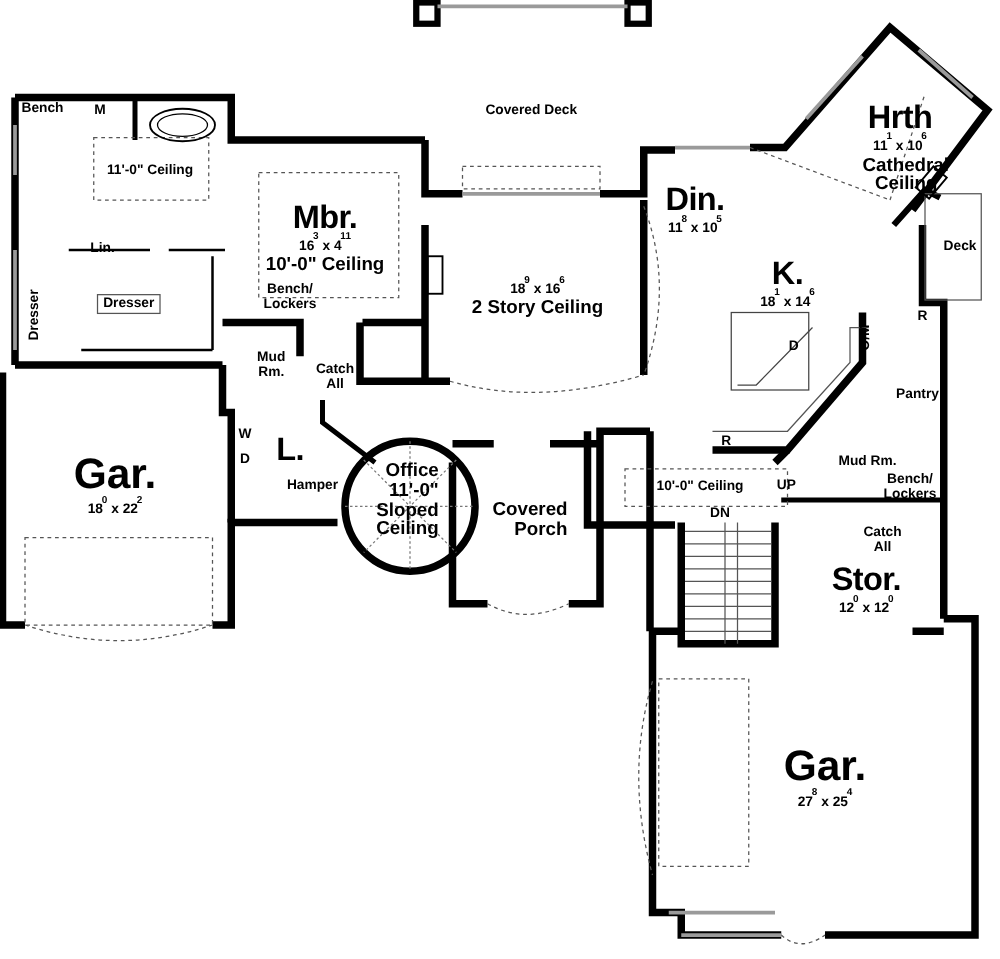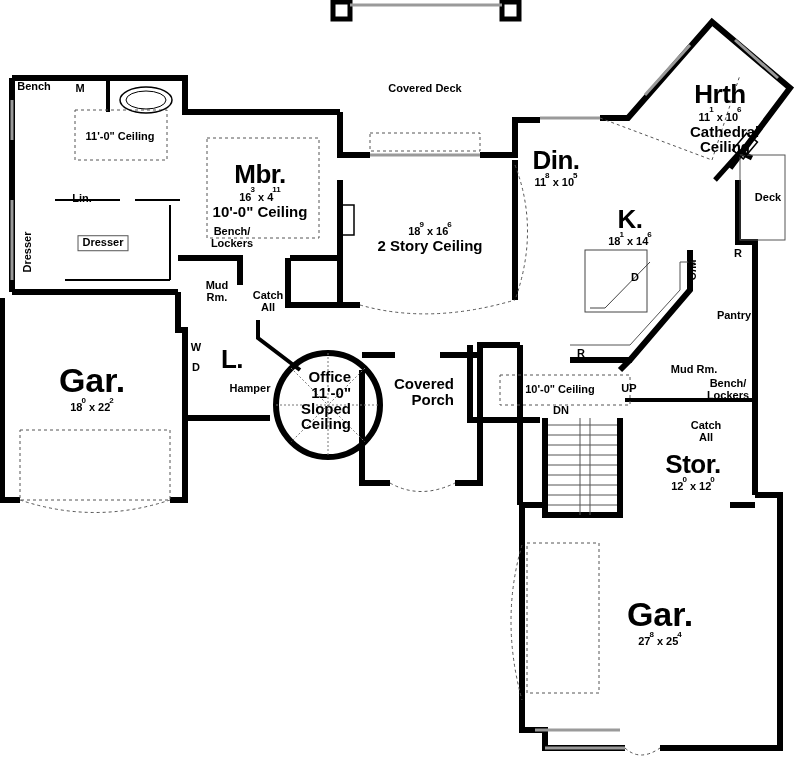--- a/index.html
+++ b/index.html
@@ -189,21 +189,21 @@
 
 <div class="lbl" style="left:232px;top:360px;">
   <span class="big">L.</span>
 </div>
 
 <div class="lbl sm" style="left:311px;top:400px;">
   <span class="note">Office</span>
   <span class="note" style="width:80px;white-space:normal;">11'-0" Sloped Ceiling</span>
 </div>
 
-<div class="lbl sm" style="left:424px;top:392px;">
+<div class="lbl sm" style="left:424px;top:416px;">
   <span class="note" style="width:60px;white-space:normal;">Covered Porch</span>
 </div>
 
 <div class="lbl sm" style="left:560px;top:390px;">
   <span>10'-0" Ceiling</span>
 </div>
 
 <div class="lbl" style="left:693px;top:472px;">
   <span class="big">Stor.</span>
   <span class="dim"><span>12</span><sup>0</sup> x <span>12</span><sup>0</sup></span>
@@ -226,14 +226,14 @@
 <div class="lbl sm" style="left:196px;top:368px;">D</div>
 <div class="lbl sm" style="left:250px;top:389px;">Hamper</div>
 <div class="lbl sm" style="left:635px;top:278px;">D</div>
 <div class="lbl sm vert" style="left:693px;top:270px;">O/M</div>
 <div class="lbl sm" style="left:714px;top:316px;margin-left:20px;">Pantry</div>
 <div class="lbl sm" style="left:738px;top:254px;">R</div>
 <div class="lbl sm" style="left:581px;top:354px;">R</div>
 <div class="lbl sm" style="left:694px;top:370px;">Mud Rm.</div>
 <div class="lbl sm" style="left:728px;top:390px;width:50px;white-space:normal;">Bench/ Lockers</div>
 <div class="lbl sm" style="left:706px;top:432px;width:36px;white-space:normal;">Catch All</div>
-<div class="lbl sm" style="left:561px;top:411px;text-align:right;">DN</div>
+<div class="lbl sm" style="left:576px;top:411px;text-align:right;">DN</div>
 <div class="lbl sm" style="left:615px;top:389px;margin-left:14px;">UP</div>
 
 </body></html>

